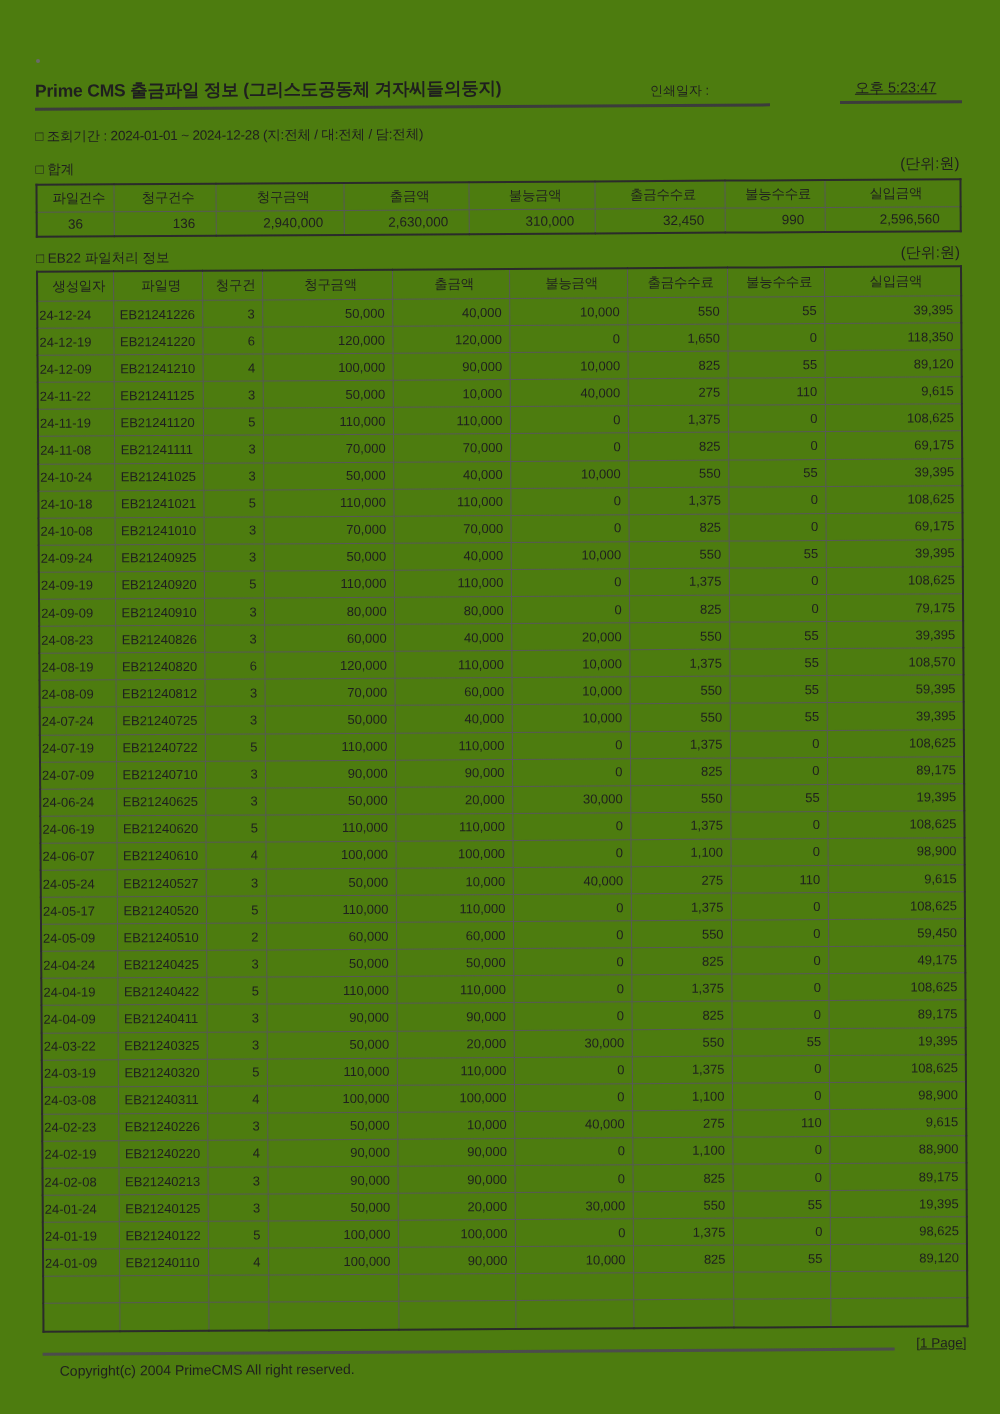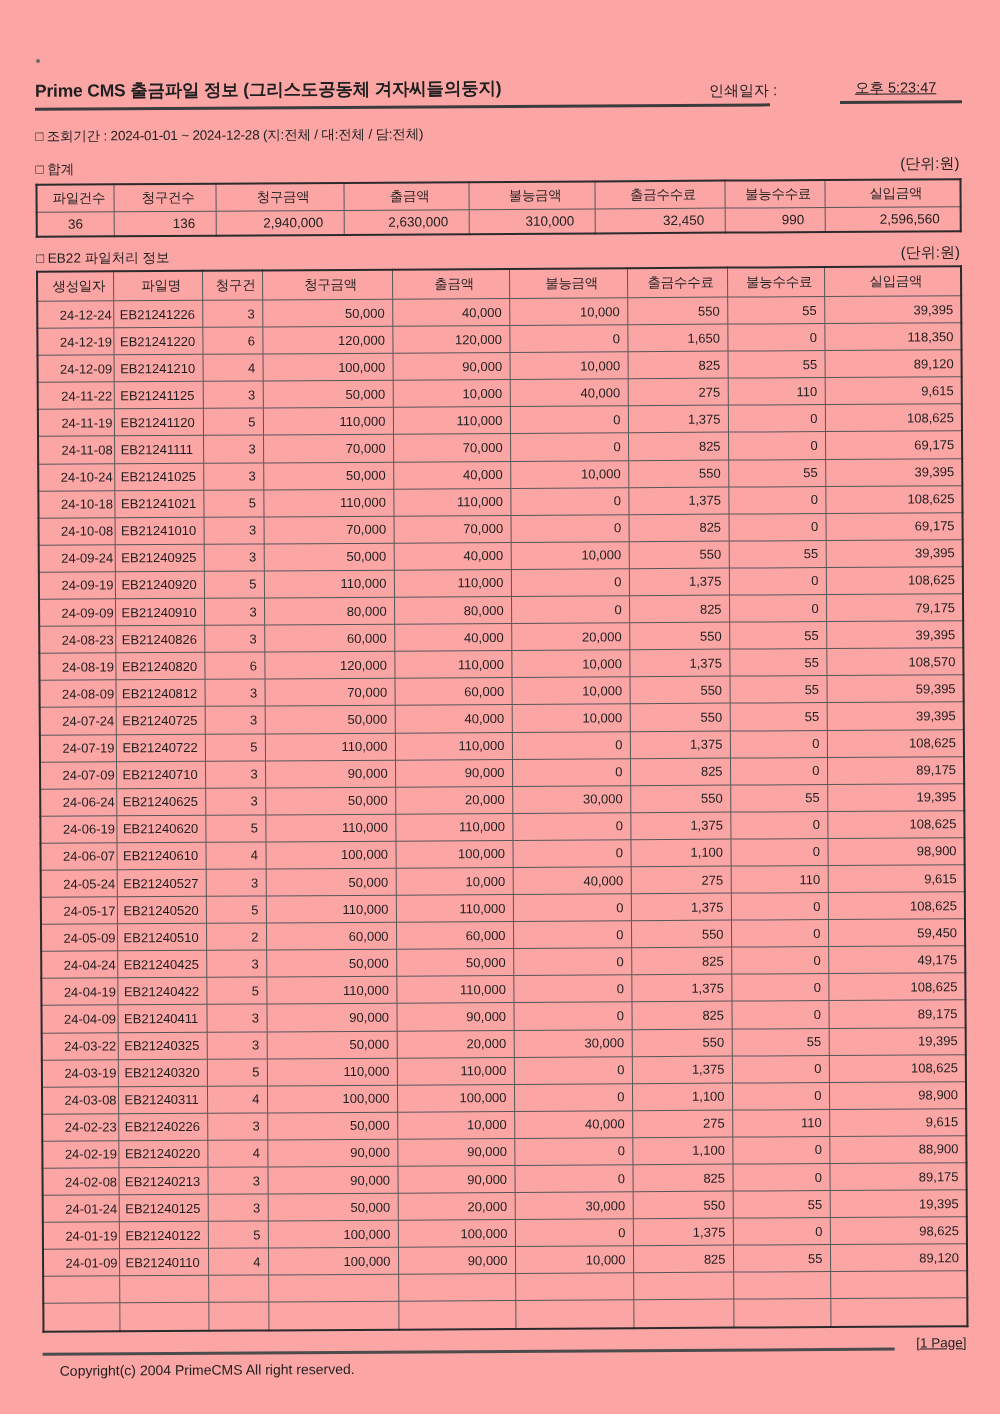--- a/index.html
+++ b/index.html
@@ -4,35 +4,35 @@
 <style>
   html,body { margin:0; padding:0; }
   body {
     width:1000px; height:1414px;
     background:#e9e9e7;
     font-family:"Liberation Sans","DejaVu Sans",sans-serif;
     color:#1f1f1f;
   }
   .sheet {
     position:relative; width:1000px; height:1414px;
-    background:#fca5a5; overflow:hidden;
+    background:#4d7c0f; overflow:hidden;
   }
   .scan-dot {
     position:absolute; left:36px; top:59px; width:4px; height:4px;
     background:#6a6a6a; border-radius:50%;
   }
   .content {
     position:absolute; left:38px; top:76px; width:924px;
     transform:rotate(-0.35deg); transform-origin:50% 40%;
   }
 
   
   .title-row { position:relative; height:32px; }
   .doc-title { font-size:17.5px; font-weight:bold; letter-spacing:-0.2px; white-space:nowrap; }
-  .print-label { position:absolute; left:674px; top:7px; font-size:15px; font-weight:normal; }
+  .print-label { position:absolute; left:615px; top:7px; font-size:13px; font-weight:normal; }
   .print-time  { position:absolute; left:820px; top:5px; font-size:14.5px;text-decoration:underline; }
   .rule-main { position:absolute; left:0; top:29px; width:735px; height:3px; background:#3c3c3c; }
   .rule-time { position:absolute; left:805px; top:27px; width:122px; height:3px; background:#3c3c3c; }
 
   .query-line { margin-top:17px; font-size:13.5px; letter-spacing:-0.2px; }
 
   .section-row {
     display:flex; justify-content:space-between; align-items:flex-end;
     margin-top:14px; font-size:13.5px;
   }
@@ -52,21 +52,21 @@
   }
   table { border:2.5px solid #2b2b2b; }
   th { height:24px; text-align:center; letter-spacing:-0.3px;padding-left:8px; }
   .summary-table td { height:21px; }
   .detail-table th { height:26px; }
   .detail-table td { height:24.1px; font-size:13px; }
 
   .summary-table td:first-child { text-align:center; }
   .summary-table td:not(:first-child) { text-align:right; padding-right:20px; }
 
-  .detail-table td:nth-child(1) { text-align:right; }
+  .detail-table td:nth-child(1) { text-align:left; }
   .detail-table td:nth-child(2) { text-align:left; padding-left:6px; }
   .detail-table td:nth-child(n+3) { text-align:right; padding-right:7px; }
 
   
   .footer { position:relative; margin-top:20px; }
   .footer-rule { width:852px; height:3px; background:#4c4c4c; }
   .page-indicator { position:absolute; right:0; top:-12px; font-size:13.5px;text-decoration:underline; }
   .copyright { margin-top:7px; padding-left:17px; font-size:14px; }
 </style>
 </head>

